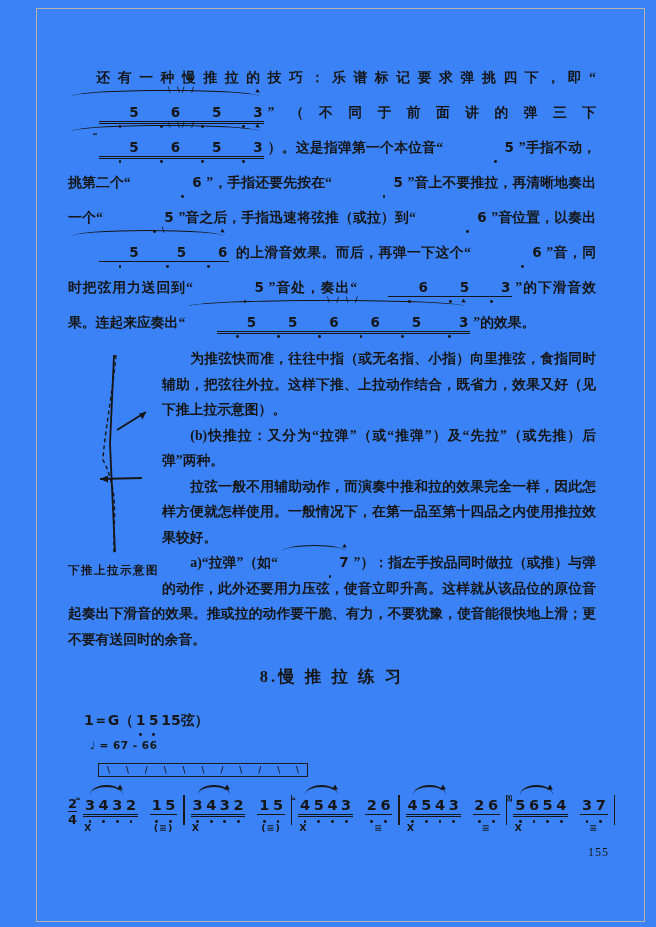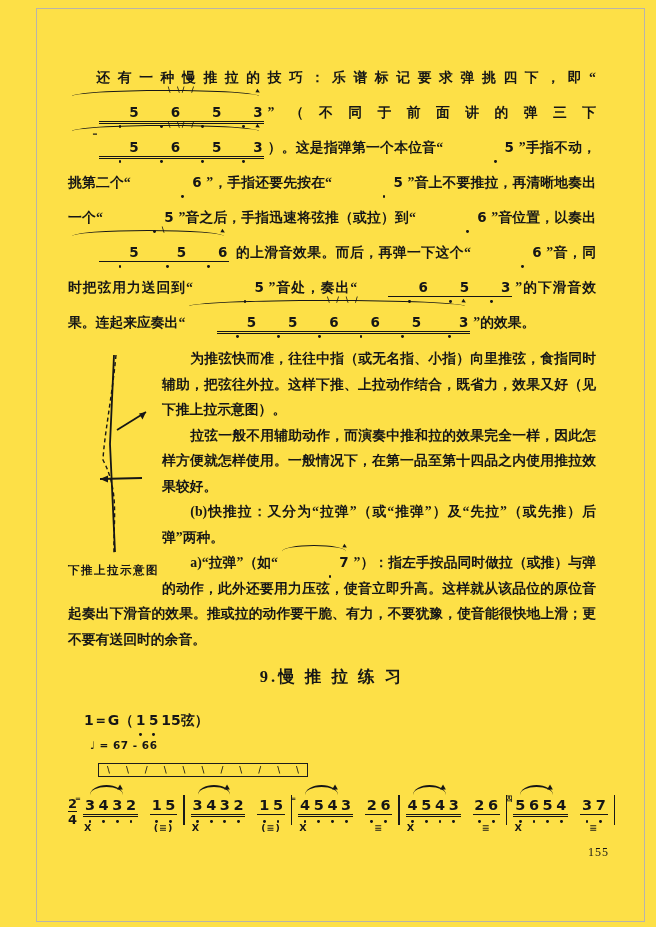--- a/index.html
+++ b/index.html
@@ -1,16 +1,16 @@
 <!DOCTYPE html>
 <html><head>
 <meta charset="utf-8">
 <style>
   html,body{margin:0;padding:0;background:#e9e7e2;}
-  .page{position:relative;width:656px;height:927px;background:#fde047;overflow:hidden;
+  .page{position:relative;width:656px;height:927px;background:#3b82f6;overflow:hidden;
         font-family:"Liberation Serif","DejaVu Serif",serif;color:#161616;}
   .frame{position:absolute;left:36px;top:8px;right:11px;bottom:5px;border:1px solid #b9b4aa;}
   .content{position:absolute;left:68px;top:60px;width:528px;}
 
   
   .para{margin:0;text-indent:2.05em;text-align:justify;font-size:13.8px;line-height:35px;font-weight:600;}
   .tight .para{line-height:25.5px;}
 
   
   .im{position:relative;display:inline-block;margin:0 3px;font-family:"DejaVu Sans",sans-serif;vertical-align:baseline;}
@@ -125,29 +125,29 @@
           <path d="M32 3 C28 45 20 85 19 108 C36 140 29 170 30 202" fill="none" stroke="#161616" stroke-width="1.4" stroke-dasharray="4 3"></path>
           <line x1="33" y1="78" x2="62" y2="60" stroke="#161616" stroke-width="1.8"></line>
           <path d="M62 60 l-7 1.5 l3.5 6 z" fill="#161616"></path>
           <line x1="58" y1="126" x2="16" y2="127" stroke="#161616" stroke-width="1.8"></line>
           <path d="M16 127 l8 -3.4 l0 6.8 z" fill="#161616"></path>
         </svg>
         <div class="figcap">下推上拉示意图</div>
       </div>
       <div id="paras-flow">
           <p class="para">为推弦快而准，往往中指（或无名指、小指）向里推弦，食指同时辅助，把弦往外拉。这样下推、上拉动作结合，既省力，效果又好（见下推上拉示意图）。</p>
+          <p class="para">(b)快推拉：又分为“拉弹”（或“推弹”）及“先拉”（或先推）后弹”两种。</p>
           <p class="para">拉弦一般不用辅助动作，而演奏中推和拉的效果完全一样，因此怎样方便就怎样使用。一般情况下，在第一品至第十四品之内使用推拉效果较好。</p>
-          <p class="para">(b)快推拉：又分为“拉弹”（或“推弹”）及“先拉”（或先推）后弹”两种。</p>
           <p class="para">a)“拉弹”（如“<span class="im"><span class="arc"></span><span class="digs">
                 <span class="d">7<i class="dot"></i></span>
               </span></span>”）：指左手按品同时做拉（或推）与弹的动作，此外还要用力压弦，使音立即升高。这样就从该品位的原位音起奏出下滑音的效果。推或拉的动作要干脆、有力，不要犹豫，使音能很快地上滑；更不要有送回时的余音。</p>
         </div>
 
       <div class="ex">
-        <h3 class="extitle">9.慢 推 拉 练 习</h3>
+        <h3 class="extitle">8.慢 推 拉 练 习</h3>
         <div class="keyline" id="keyline">1＝G（<span class="im"><span class="digs">
                 <span class="d">1<i class="dot"></i></span>
                 <span class="d">5<i class="dot"></i></span>
               </span></span>15弦）</div>
         <div class="tempo">♩ = 67 - 66</div>
         <div id="music">
             <div class="mrow first">
               <div class="strum">
                 <span>\</span>
                 <span>\</span>

